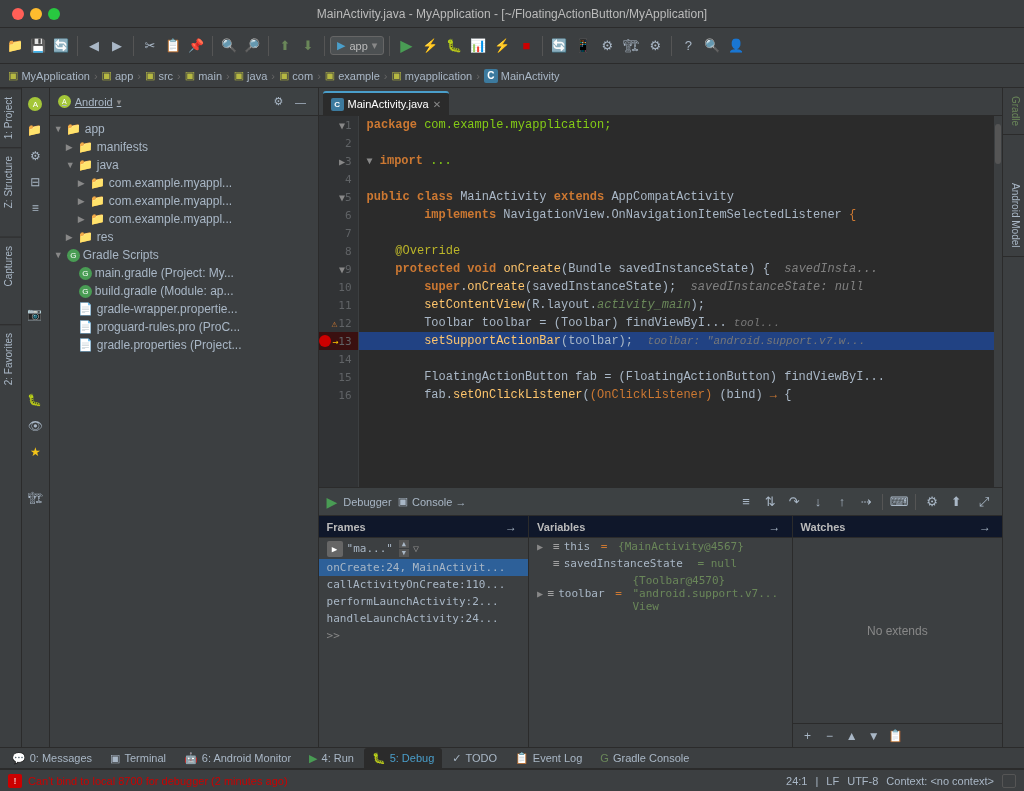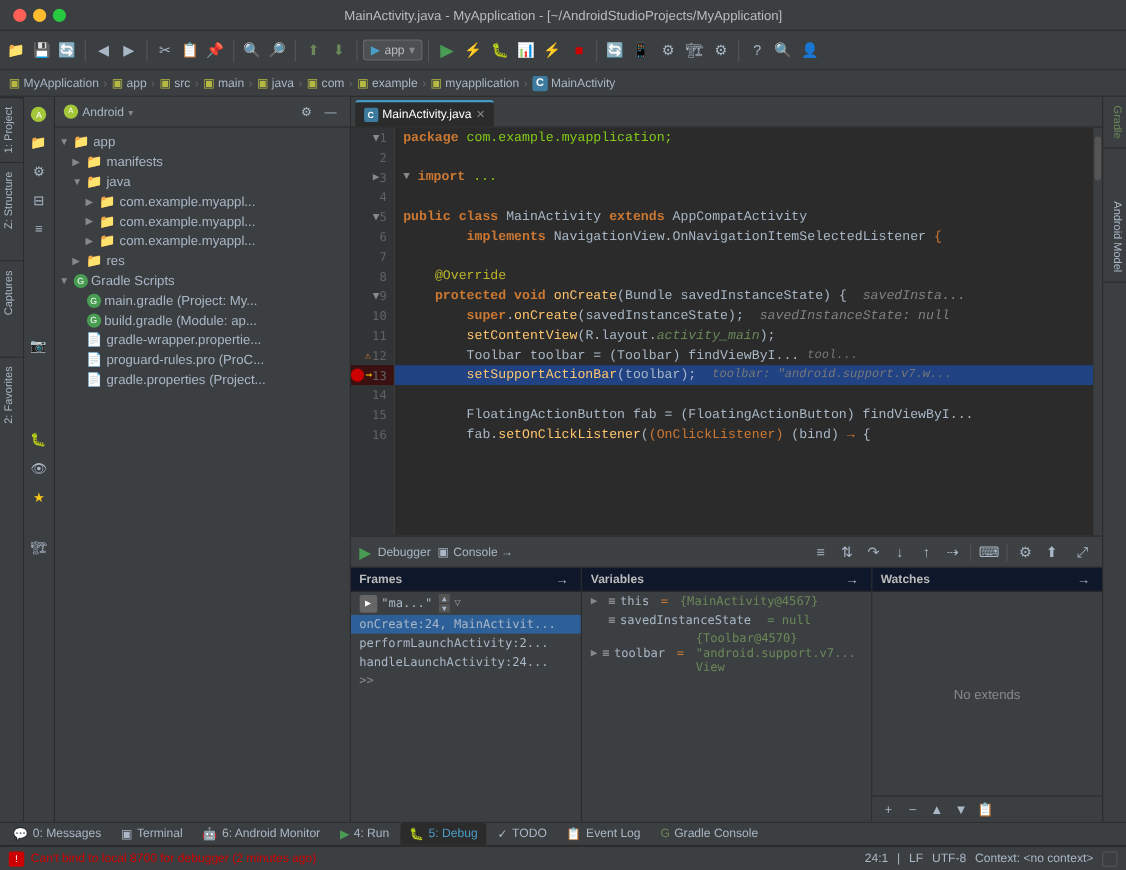--- a/index.html
+++ b/index.html
@@ -127,21 +127,21 @@
   </style>
 </head>
 <body>
 
 <div class="titlebar">
   <div class="titlebar-buttons">
     <div class="tb-btn tb-close"></div>
     <div class="tb-btn tb-min"></div>
     <div class="tb-btn tb-max"></div>
   </div>
-  <span class="titlebar-title">MainActivity.java - MyApplication - [~/AndroidStudioProjects/MyApplication]</span>
+  <span class="titlebar-title">MainActivity.java - MyApplication - [~/FloatingActionButton/MyApplication]</span>
 </div>
 
 <div class="main-toolbar">
   <div class="toolbar-section">
     <div class="tb-icon" title="Open">📁</div>
     <div class="tb-icon" title="Save">💾</div>
     <div class="tb-icon" title="Sync">🔄</div>
   </div>
   <div class="tb-sep"></div>
   <div class="toolbar-section">
@@ -253,21 +253,21 @@
     <div class="strip-icon">≡</div>
     <div style="margin-top:80px" class="strip-icon">📷</div>
     <div style="margin-top:60px;" class="strip-icon">🐛</div>
     <div class="strip-icon">👁</div>
     <div class="strip-icon" style="color:#f5c518;">★</div>
     <div style="margin-top:20px;" class="strip-icon">🏗</div>
   </div>
 
   <div class="project-panel">
     <div class="panel-header">
-      <div style="color:#a9b7c6;font-size:11px;display:flex;align-items:center;gap:4px;">
+      <div style="color:#a9b7c6;font-size:11px;display:flex;align-items:center;gap:4px;text-decoration:underline;">
         <div style="width:13px;height:13px;border-radius:50%;background:#a4c639;display:flex;align-items:center;justify-content:center;font-size:7px;color:white;">A</div>
         Android
         <span style="color:#888;font-size:9px;">▾</span>
       </div>
       <div style="margin-left:auto;display:flex;gap:4px;">
         <div class="strip-icon" style="width:18px;height:18px;font-size:11px;">⚙</div>
         <div class="strip-icon" style="width:18px;height:18px;font-size:11px;">—</div>
       </div>
     </div>
     <div class="tree-area">
@@ -512,20 +512,23 @@
               <div style="display:flex;flex-direction:column;gap:1px;margin-left:2px;">
                 <div style="width:10px;height:8px;background:#555;display:flex;align-items:center;justify-content:center;font-size:7px;">▲</div>
                 <div style="width:10px;height:8px;background:#555;display:flex;align-items:center;justify-content:center;font-size:7px;">▼</div>
               </div>
               <div style="font-size:10px;color:#888;">▽</div>
             </div>
             <div class="debug-row selected">
               <span>onCreate:24, MainActivit...</span>
             </div>
             <div class="debug-row">
+              <span>callActivityOnCreate:110...</span>
+            </div>
+            <div class="debug-row">
               <span>performLaunchActivity:2...</span>
             </div>
             <div class="debug-row">
               <span>handleLaunchActivity:24...</span>
             </div>
             <div class="debug-row" style="color:#888;">
               <span>&gt;&gt;</span>
             </div>
           </div>
         </div>

